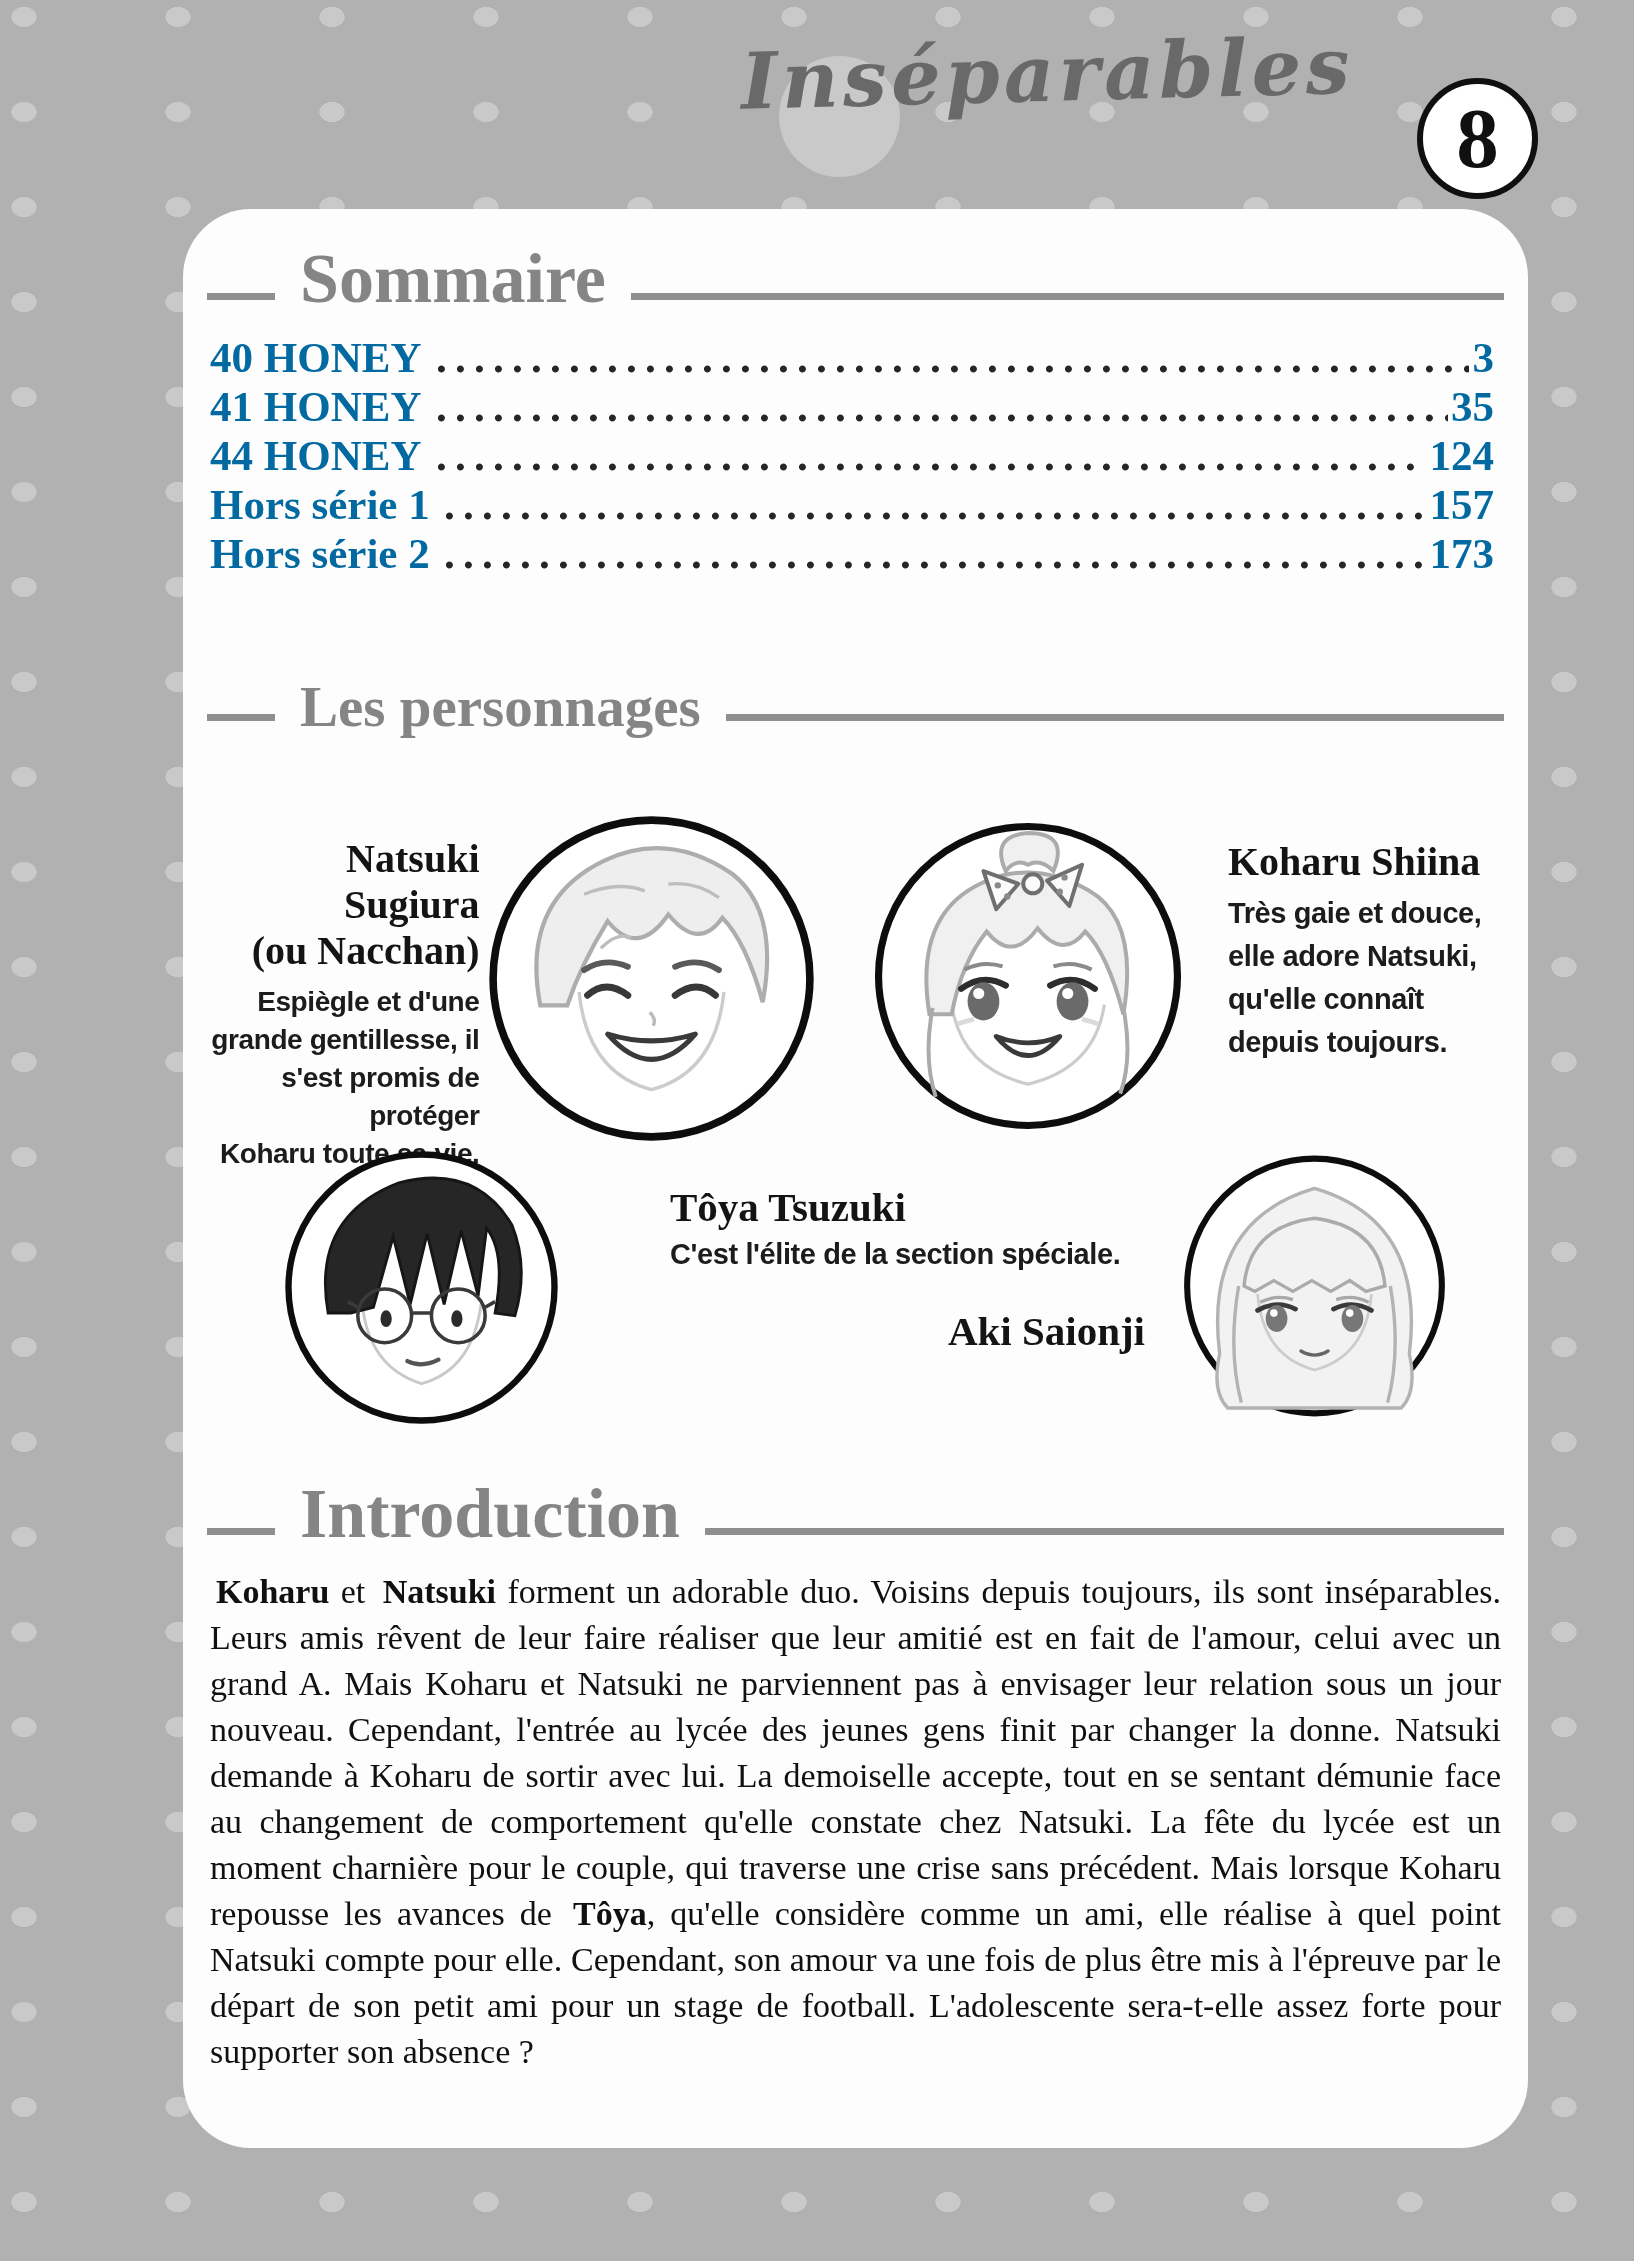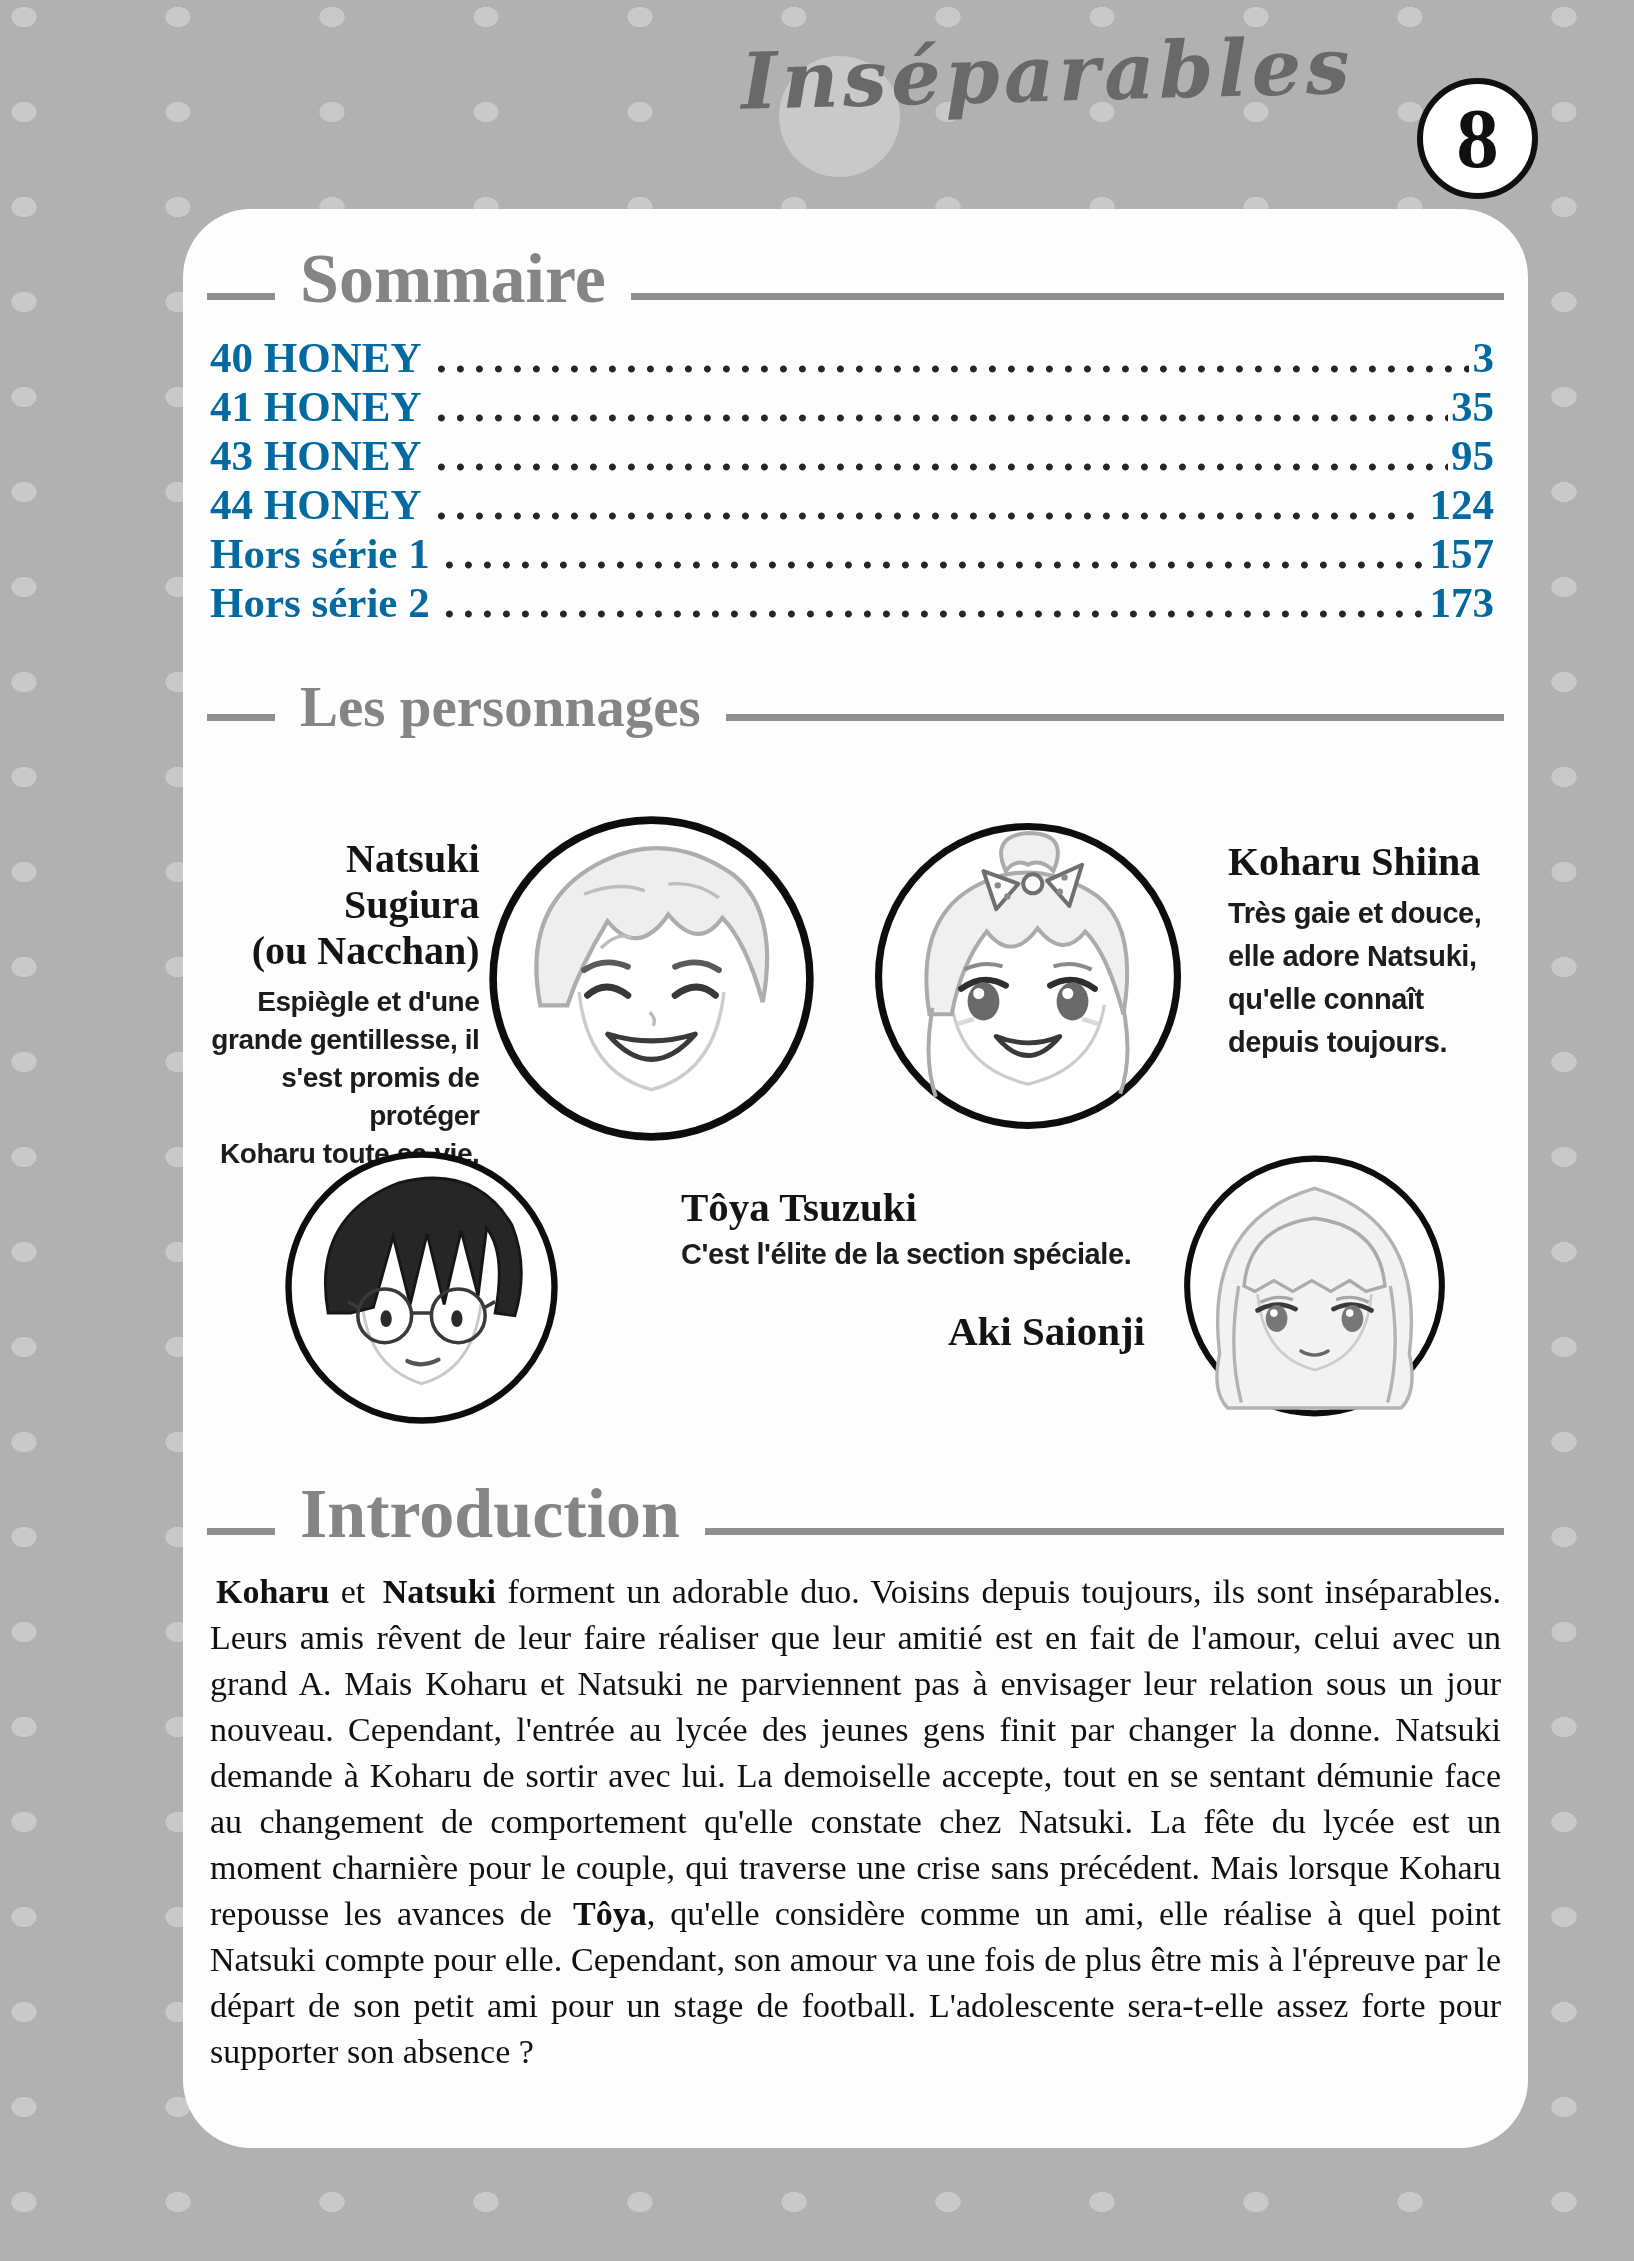--- a/index.html
+++ b/index.html
@@ -50,21 +50,21 @@
   .characters{position:absolute;left:0;right:0;top:596px;height:677px;}
   .char-text{position:absolute;}
   .char-name{font-weight:bold;color:#141414;white-space:pre-line;}
   .char-desc{font-family:"Liberation Sans",sans-serif;font-weight:bold;color:#1c1c1c;white-space:pre-line;letter-spacing:-0.4px;}
   .natsuki-text{left:8.5px;width:288px;top:31px;text-align:right;}
   .natsuki-text .char-name{font-size:40px;line-height:46px;}
   .natsuki-text .char-desc{font-size:28px;line-height:38px;margin-top:8.5px;}
   .koharu-text{left:1045px;width:289px;top:34px;text-align:left;}
   .koharu-text .char-name{font-size:40px;line-height:46px;}
   .koharu-text .char-desc{font-size:29px;line-height:43px;margin-top:6.8px;}
-  .toya-text{left:487px;width:511px;top:378px;text-align:left;margin-left:11px;}
+  .toya-text{left:487px;width:511px;top:378px;text-align:left;}
   .toya-text .char-name{font-size:41px;line-height:48px;}
   .toya-text .char-desc{font-size:29px;line-height:41px;margin-top:3.4px;}
   .aki-text{left:481px;width:481px;top:502px;text-align:right;}
   .aki-text .char-name{font-size:41px;line-height:49px;}
   .aki-text .char-desc{font-size:29px;line-height:42px;margin-top:5.1px;}
   .portrait{position:absolute;}
   .p-natsuki{left:300px;top:5.1px;width:337px;height:337px;}
   .p-koharu{left:686px;top:12px;width:318px;height:318px;}
   .p-toya{left:97px;top:341px;width:283px;height:283px;}
   .p-aki{left:996px;top:342px;width:271px;height:278px;}
@@ -97,25 +97,20 @@
     <div class="toc">
       <div class="toc-row">
         <span class="toc-label">40 HONEY</span>
         <span class="toc-leader"></span>
         <span class="toc-page">3</span>
       </div>
       <div class="toc-row">
         <span class="toc-label">41 HONEY</span>
         <span class="toc-leader"></span>
         <span class="toc-page">35</span>
-      </div>
-      <div class="toc-row">
-        <span class="toc-label">43 HONEY</span>
-        <span class="toc-leader"></span>
-        <span class="toc-page">95</span>
       </div>
       <div class="toc-row">
         <span class="toc-label">44 HONEY</span>
         <span class="toc-leader"></span>
         <span class="toc-page">124</span>
       </div>
       <div class="toc-row">
         <span class="toc-label">Hors série 1</span>
         <span class="toc-leader"></span>
         <span class="toc-page">157</span>

